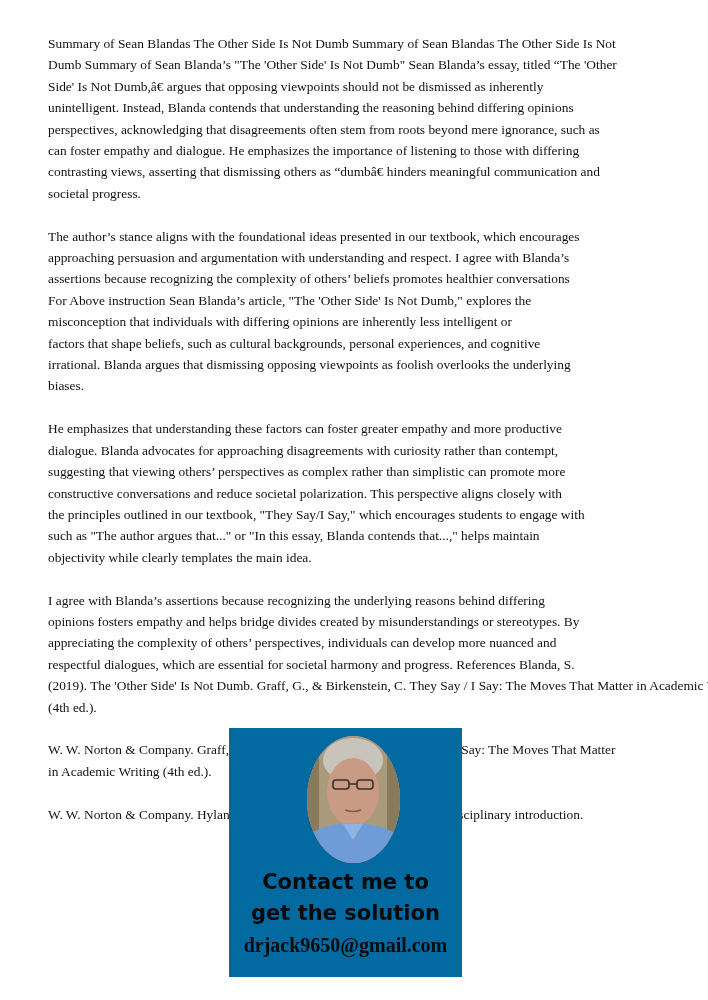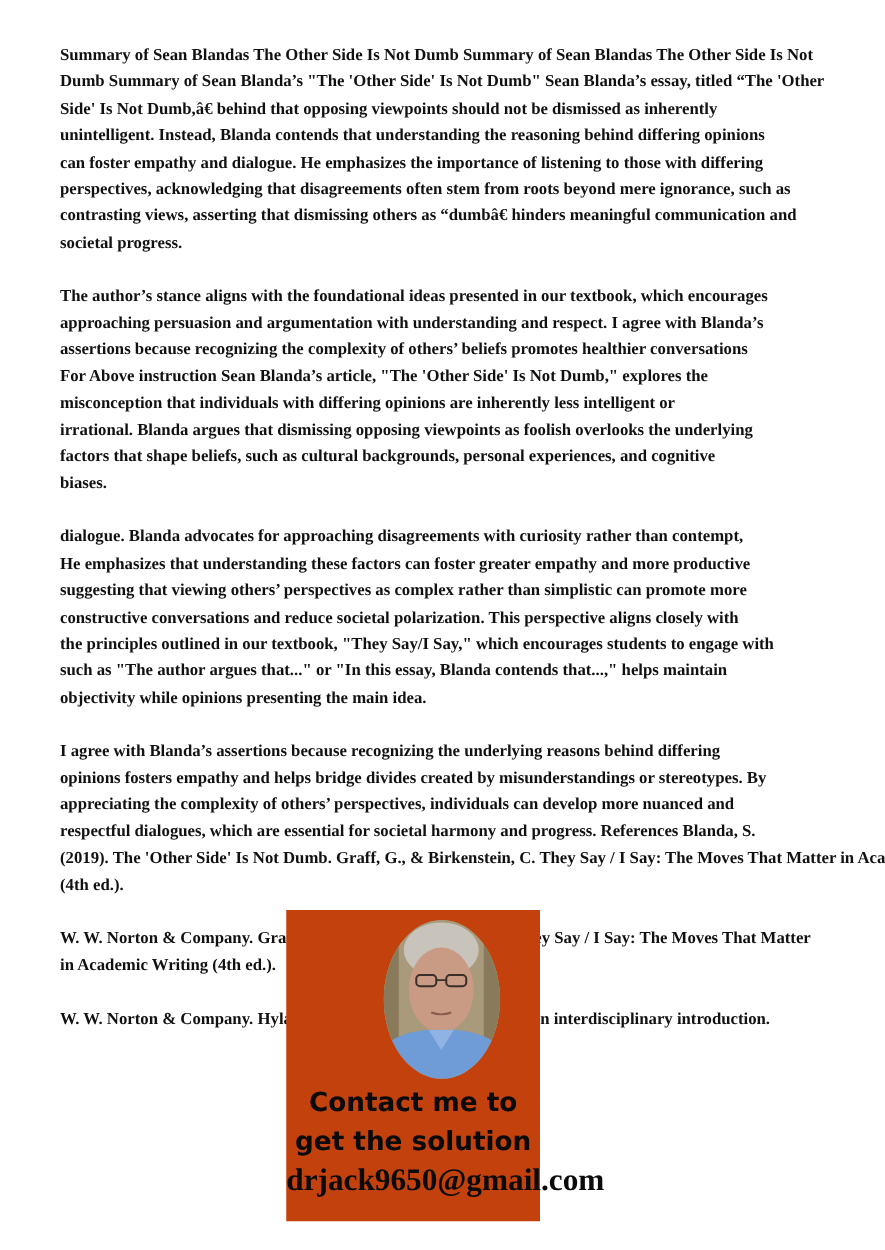--- a/index.html
+++ b/index.html
@@ -18,33 +18,32 @@
     .page {
       position: absolute;
       left: 48px;
       top: 33px;
       width: 620px;
       font-size: 13.4px;
       line-height: 21.4px;
     }
     .para {
       margin: 0 0 21.4px 0;
-      font-weight: bold;
     }
     .line {
       display: block;
       white-space: nowrap;
     }
     .overlay {
       position: absolute;
       left: 229px;
       top: 728px;
-      width: 203px;
+      width: 233px;
       height: 249px;
-      background: #c2410c;
+      background: #0369a1;
     }
     .photo {
       position: absolute;
       left: 78px;
       top: 8px;
       width: 93px;
       height: 127px;
       border-radius: 50%;
       overflow: hidden;
       background: #a89878;
@@ -68,57 +67,57 @@
     .cta1 { top: 139px; }
     .cta2 { top: 170px; }
     .email {
       position: absolute;
       left: 0;
       top: 202px;
       width: 100%;
       text-align: center;
       font-family: "Liberation Serif", "DejaVu Serif", serif;
       font-weight: bold;
-      font-size: 25px;
+      font-size: 20px;
       color: #0a0a0a;
       line-height: 30px;
     }
   </style>
 </head>
 <body>
 
 <div class="page">
   <p class="para">
     <span class="line">Summary of Sean Blandas The Other Side Is Not Dumb Summary of Sean Blandas The Other Side Is Not</span>
     <span class="line">Dumb Summary of Sean Blanda’s "The 'Other Side' Is Not Dumb" Sean Blanda’s essay, titled “The 'Other</span>
-    <span class="line">Side' Is Not Dumb,â€ behind that opposing viewpoints should not be dismissed as inherently</span>
+    <span class="line">Side' Is Not Dumb,â€ argues that opposing viewpoints should not be dismissed as inherently</span>
     <span class="line">unintelligent. Instead, Blanda contends that understanding the reasoning behind differing opinions</span>
+    <span class="line">perspectives, acknowledging that disagreements often stem from roots beyond mere ignorance, such as</span>
     <span class="line">can foster empathy and dialogue. He emphasizes the importance of listening to those with differing</span>
-    <span class="line">perspectives, acknowledging that disagreements often stem from roots beyond mere ignorance, such as</span>
     <span class="line">contrasting views, asserting that dismissing others as “dumbâ€ hinders meaningful communication and</span>
     <span class="line">societal progress.</span>
   </p>
   <p class="para">
     <span class="line">The author’s stance aligns with the foundational ideas presented in our textbook, which encourages</span>
     <span class="line">approaching persuasion and argumentation with understanding and respect. I agree with Blanda’s</span>
     <span class="line">assertions because recognizing the complexity of others’ beliefs promotes healthier conversations</span>
     <span class="line">For Above instruction Sean Blanda’s article, "The 'Other Side' Is Not Dumb," explores the</span>
     <span class="line">misconception that individuals with differing opinions are inherently less intelligent or</span>
+    <span class="line">factors that shape beliefs, such as cultural backgrounds, personal experiences, and cognitive</span>
     <span class="line">irrational. Blanda argues that dismissing opposing viewpoints as foolish overlooks the underlying</span>
-    <span class="line">factors that shape beliefs, such as cultural backgrounds, personal experiences, and cognitive</span>
     <span class="line">biases.</span>
   </p>
   <p class="para">
+    <span class="line">He emphasizes that understanding these factors can foster greater empathy and more productive</span>
     <span class="line">dialogue. Blanda advocates for approaching disagreements with curiosity rather than contempt,</span>
-    <span class="line">He emphasizes that understanding these factors can foster greater empathy and more productive</span>
     <span class="line">suggesting that viewing others’ perspectives as complex rather than simplistic can promote more</span>
     <span class="line">constructive conversations and reduce societal polarization. This perspective aligns closely with</span>
     <span class="line">the principles outlined in our textbook, "They Say/I Say," which encourages students to engage with</span>
     <span class="line">such as "The author argues that..." or "In this essay, Blanda contends that...," helps maintain</span>
-    <span class="line">objectivity while opinions presenting the main idea.</span>
+    <span class="line">objectivity while clearly templates the main idea.</span>
   </p>
   <p class="para">
     <span class="line">I agree with Blanda’s assertions because recognizing the underlying reasons behind differing</span>
     <span class="line">opinions fosters empathy and helps bridge divides created by misunderstandings or stereotypes. By</span>
     <span class="line">appreciating the complexity of others’ perspectives, individuals can develop more nuanced and</span>
     <span class="line">respectful dialogues, which are essential for societal harmony and progress. References Blanda, S.</span>
     <span class="line">(2019). The 'Other Side' Is Not Dumb. Graff, G., &amp; Birkenstein, C. They Say / I Say: The Moves That Matter in Academic Writing</span>
     <span class="line">(4th ed.).</span>
   </p>
   <p class="para">

